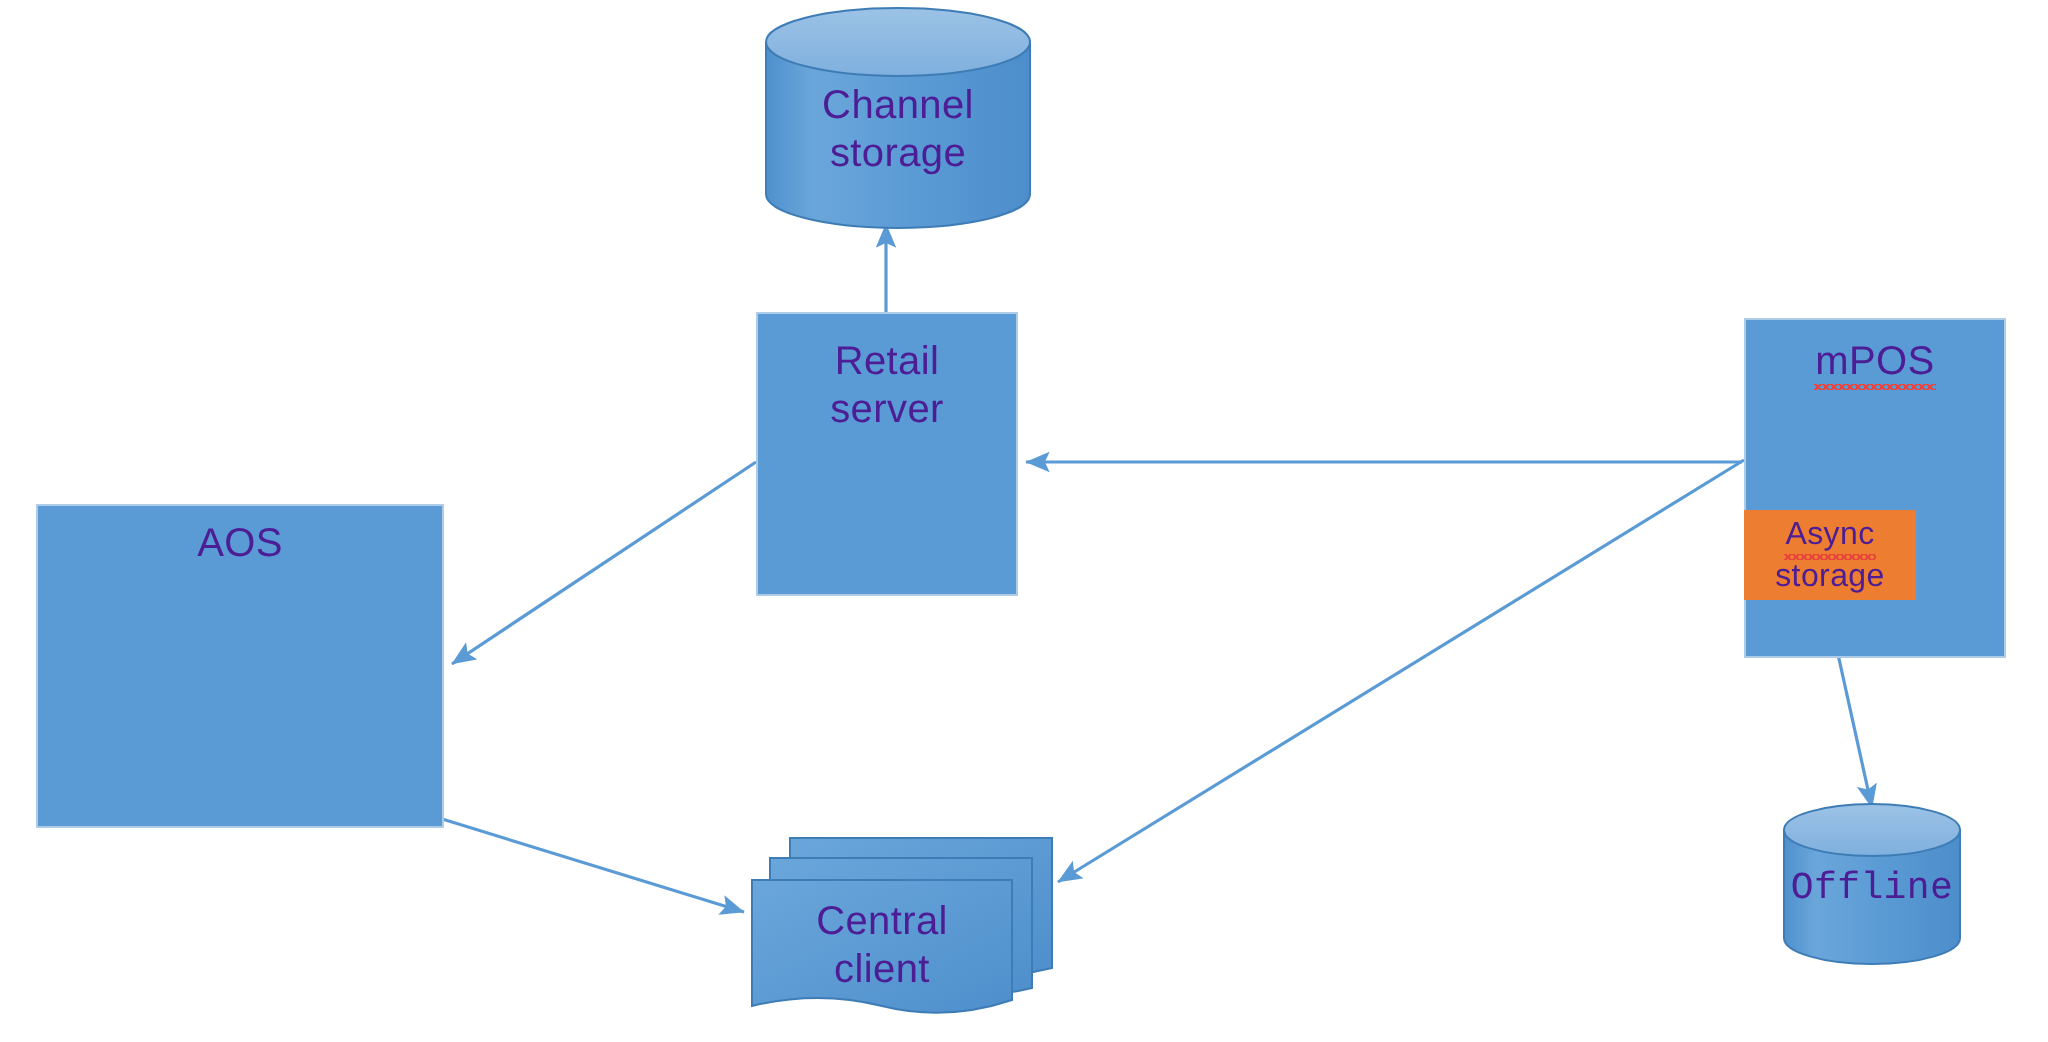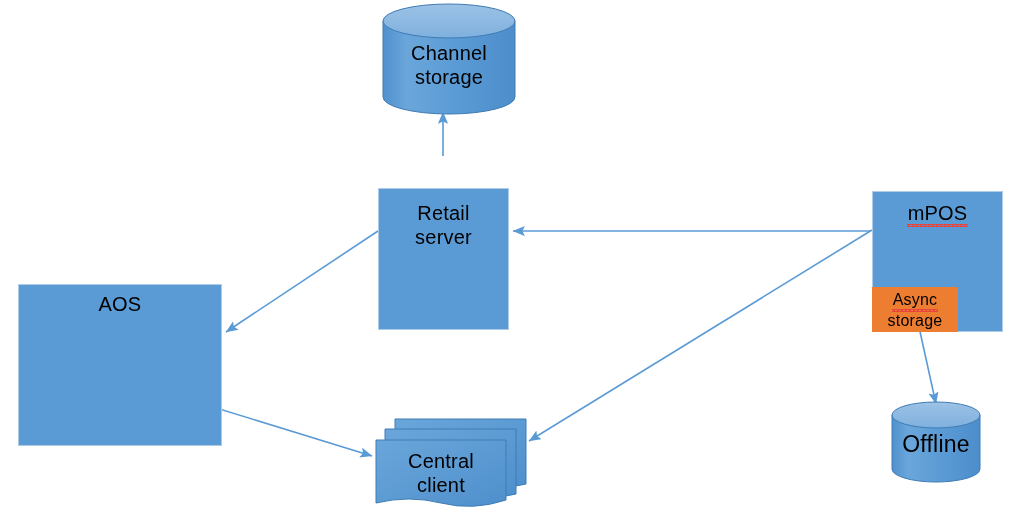--- a/index.html
+++ b/index.html
@@ -22,58 +22,57 @@
   }
   .node {
     position: absolute;
     box-sizing: border-box;
   }
   .node-label {
     position: absolute;
     left: 0;
     width: 100%;
     text-align: center;
-    color: #000000;
+    color: #4c1d95;
     font-size: 20px;
     line-height: 24px;
     letter-spacing: 0.2px;
     white-space: pre-line;
     pointer-events: none;
   }
   
   .rect {
     background: #5B9BD5;
     border: 1px solid #AECBE8;
-    margin-top: 32px;
   }
   .rect.orange {
     background: #ED7D31;
     border: 1px solid #ED7D31;
   }
   
   #aos { left: 18px; top: 252px; width: 204px; height: 162px; }
   #aos .node-label { top: 7px; }
   
   #retail-server { left: 378px; top: 156px; width: 131px; height: 142px; }
   #retail-server .node-label { top: 12px; }
   
-  #mpos { left: 872px; top: 159px; width: 131px; height: 141px; }
+  #mpos { left: 872px; top: 159px; width: 131px; height: 170px; }
   #mpos .node-label { top: 9px; }
   
   #async-client { left: 872px; top: 255px; width: 86px; height: 45px; }
   #async-client .node-label { top: 1px; font-size: 16px; line-height: 21px; }
   
   .cyl {
     position: absolute;
   }
   .cyl svg { display: block; }
   #channel-db { left: 382px; top: 3px; width: 134px; height: 112px; }
   #channel-db .node-label { top: 38px; }
   #offline { left: 891px; top: 401px; width: 90px; height: 83px; }
-  #offline .node-label { top: 31px; font-size: 23px; }
+  #offline .node-label { top: 31px; font-size: 19px; font-family: Liberation Mono, monospace; }
   
   #central-storage { left: 375px; top: 414px; width: 132px; height: 97px; }
   #central-storage .node-label { top: 35px; }
   
   .squiggle {
     position: relative;
     display: inline-block;
   }
   .squiggle::after {
     content: "";

